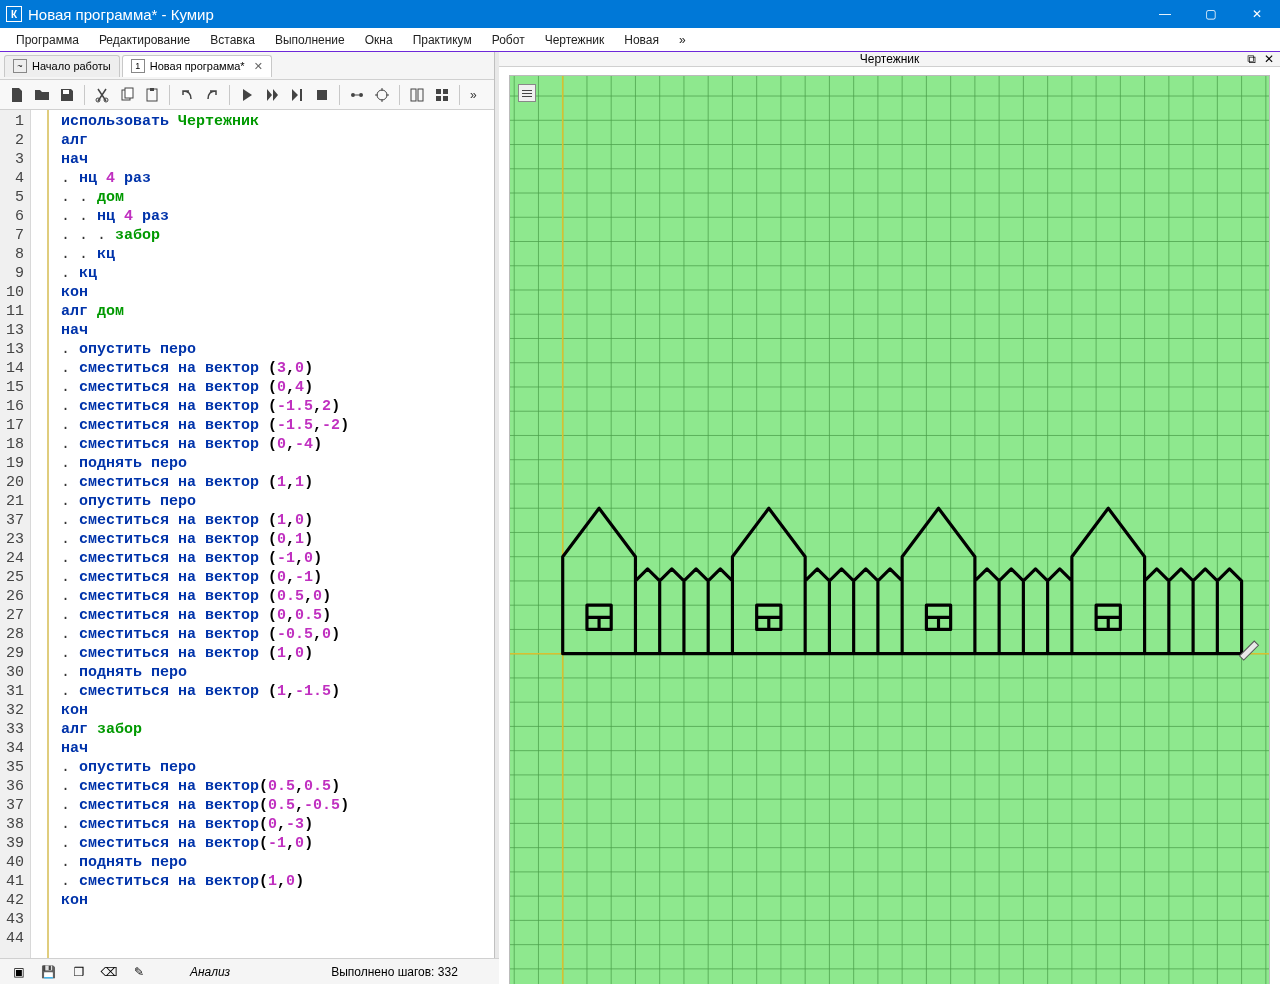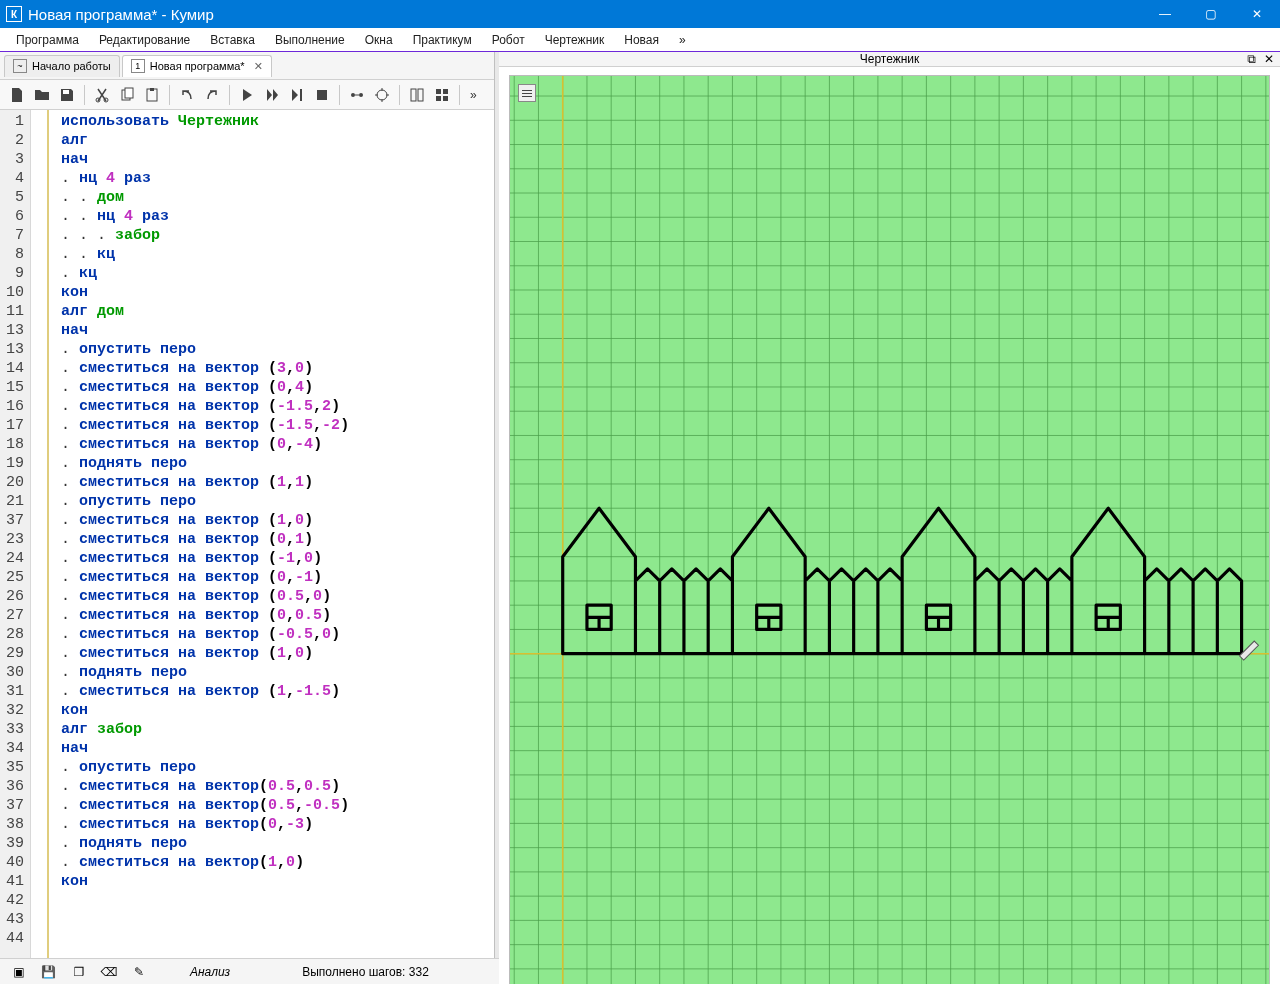--- a/index.html
+++ b/index.html
@@ -36,21 +36,21 @@
 .rightpane { flex: 1; display: flex; flex-direction: column; background: #fff; margin-left: 4px; }
 .panetitle { height: 28px; display: flex; align-items: center; justify-content: center; position: relative; border-bottom: 1px solid #d0d0d0; background: #f5f5f5; font-size: 12px; }
 .panetitle .rb { position: absolute; right: 6px; display: flex; gap: 8px; }
 .canvaswrap { flex: 1; padding: 8px 10px 10px 10px; background: #fff; }
 .canvas { width: 100%; height: 100%; position: relative; border: 1px solid #bbb; background: #8ee88e; overflow: hidden; }
 .menu-handle { position: absolute; top: 8px; left: 8px; width: 18px; height: 18px; background: #f0f0f0; border: 1px solid #888; display: flex; flex-direction: column; justify-content: center; align-items: center; gap: 2px; }
 .menu-handle span { width: 10px; height: 1px; background: #444; }
 .statusbar { height: 26px; display: flex; align-items: center; background: #f5f5f5; border-top: 1px solid #d0d0d0; padding: 0 10px; font-size: 12px; gap: 12px; }
 .statusbar .sbtn { width: 18px; height: 18px; display: flex; align-items: center; justify-content: center; }
 .statusbar .l1 { margin-left: 30px; font-style: italic; }
-.statusbar .l2 { margin-left: 60px; }
+.statusbar .l2 { margin-left: 89px; }
 .statusbar .right { margin-left: auto; display: flex; align-items: center; gap: 10px; }
 </style>
 </head>
 <body>
 
 <div class="titlebar">
   <span class="icon">К</span>
   <span class="title">Новая программа* - Кумир</span>
   <span class="winbtn">—</span>
   <span class="winbtn">▢</span>
@@ -265,20 +265,21 @@
           <div class="coderow"><span class="dot">. </span><span class="kw">сместиться на вектор </span><span class="plain">(</span><span class="num">1</span><span class="plain">,</span><span class="num">0</span><span class="plain">)</span></div>
           <div class="coderow"><span class="dot">. </span><span class="kw">поднять перо</span></div>
           <div class="coderow"><span class="dot">. </span><span class="kw">сместиться на вектор </span><span class="plain">(</span><span class="num">1</span><span class="plain">,</span><span class="num">-1.5</span><span class="plain">)</span></div>
           <div class="coderow"><span class="kw">кон</span></div>
           <div class="coderow"><span class="kw">алг </span><span class="ident">забор</span></div>
           <div class="coderow"><span class="kw">нач</span></div>
           <div class="coderow"><span class="dot">. </span><span class="kw">опустить перо</span></div>
           <div class="coderow"><span class="dot">. </span><span class="kw">сместиться на вектор</span><span class="plain">(</span><span class="num">0.5</span><span class="plain">,</span><span class="num">0.5</span><span class="plain">)</span></div>
           <div class="coderow"><span class="dot">. </span><span class="kw">сместиться на вектор</span><span class="plain">(</span><span class="num">0.5</span><span class="plain">,</span><span class="num">-0.5</span><span class="plain">)</span></div>
           <div class="coderow"><span class="dot">. </span><span class="kw">сместиться на вектор</span><span class="plain">(</span><span class="num">0</span><span class="plain">,</span><span class="num">-3</span><span class="plain">)</span></div>
+          <div class="coderow"><span class="dot">. </span><span class="kw">сместиться на вектор</span><span class="plain">(</span><span class="num">-1</span><span class="plain">,</span><span class="num">0</span><span class="plain">)</span></div>
           <div class="coderow"><span class="dot">. </span><span class="kw">поднять перо</span></div>
           <div class="coderow"><span class="dot">. </span><span class="kw">сместиться на вектор</span><span class="plain">(</span><span class="num">1</span><span class="plain">,</span><span class="num">0</span><span class="plain">)</span></div>
           <div class="coderow"><span class="kw">кон</span></div>
           <div class="coderow"></div>
         </div>
     </div>
   </div>
 
   <div class="rightpane">
     <div class="panetitle">

